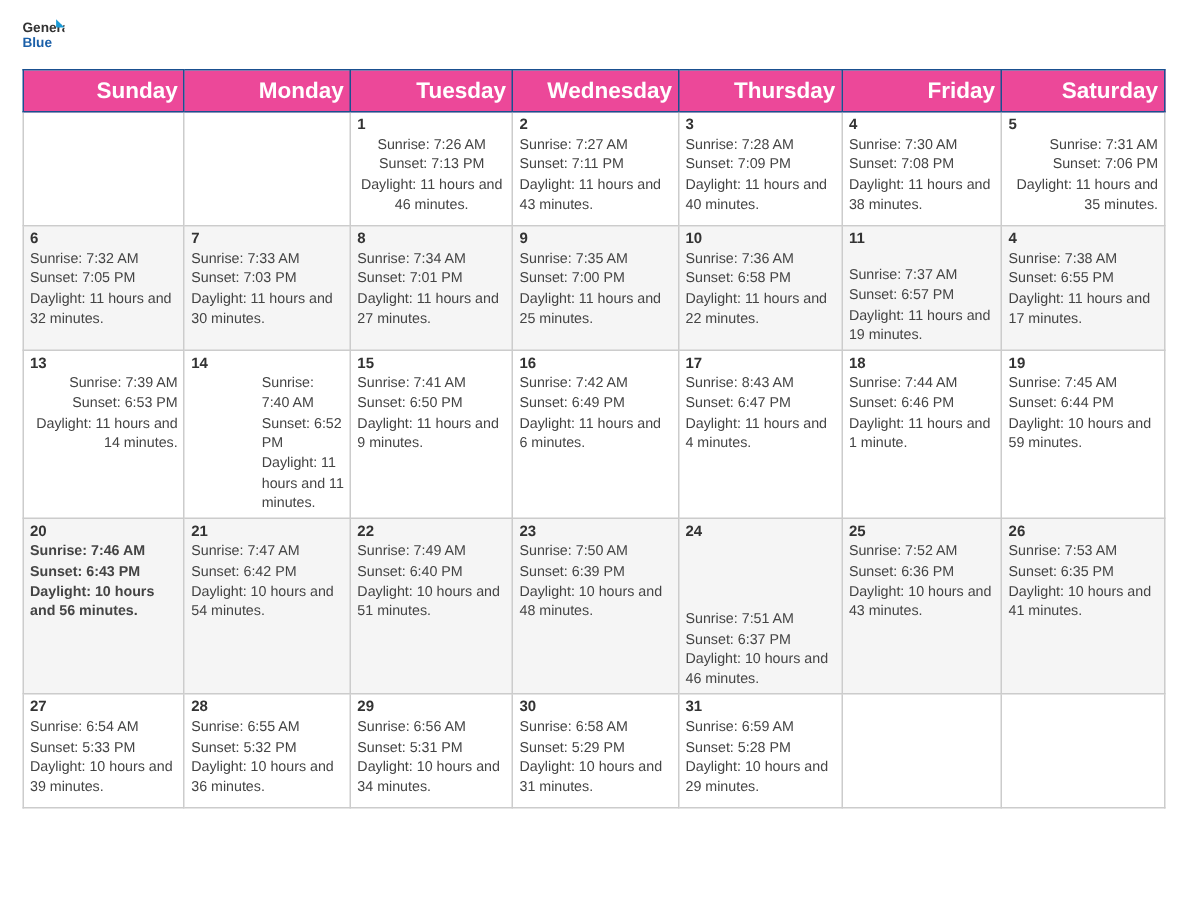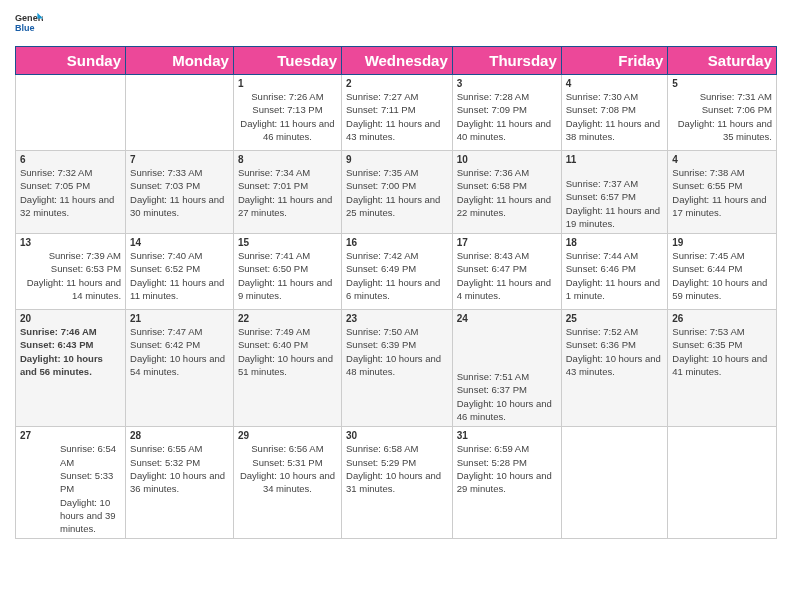--- a/index.html
+++ b/index.html
@@ -200,21 +200,21 @@
         </tr>
         <tr>
           <td>
             <span class="day-num">13</span>
             <div class="day-info" style="white-space: pre-line; text-align: right;">Sunrise: 7:39 AM
 Sunset: 6:53 PM
 Daylight: 11 hours and 14 minutes.</div>
           </td>
           <td>
             <span class="day-num">14</span>
-            <div class="day-info" style="white-space: pre-line;">Sunrise: 7:40 AM
+            <div class="day-info" style="white-space: pre-line; margin-left: 47px;">Sunrise: 7:40 AM
 Sunset: 6:52 PM
 Daylight: 11 hours and 11 minutes.</div>
           </td>
           <td>
             <span class="day-num">15</span>
             <div class="day-info" style="white-space: pre-line;">Sunrise: 7:41 AM
 Sunset: 6:50 PM
 Daylight: 11 hours and 9 minutes.</div>
           </td>
           <td>
@@ -282,33 +282,33 @@
           <td>
             <span class="day-num">26</span>
             <div class="day-info" style="white-space: pre-line;">Sunrise: 7:53 AM
 Sunset: 6:35 PM
 Daylight: 10 hours and 41 minutes.</div>
           </td>
         </tr>
         <tr>
           <td>
             <span class="day-num">27</span>
-            <div class="day-info" style="white-space: pre-line; margin-left: 40px;">Sunrise: 6:54 AM
+            <div class="day-info" style="white-space: pre-line;">Sunrise: 6:54 AM
 Sunset: 5:33 PM
 Daylight: 10 hours and 39 minutes.</div>
           </td>
           <td>
             <span class="day-num">28</span>
             <div class="day-info" style="white-space: pre-line;">Sunrise: 6:55 AM
 Sunset: 5:32 PM
 Daylight: 10 hours and 36 minutes.</div>
           </td>
           <td>
             <span class="day-num">29</span>
-            <div class="day-info" style="white-space: pre-line; text-align: center;">Sunrise: 6:56 AM
+            <div class="day-info" style="white-space: pre-line;">Sunrise: 6:56 AM
 Sunset: 5:31 PM
 Daylight: 10 hours and 34 minutes.</div>
           </td>
           <td>
             <span class="day-num">30</span>
             <div class="day-info" style="white-space: pre-line;">Sunrise: 6:58 AM
 Sunset: 5:29 PM
 Daylight: 10 hours and 31 minutes.</div>
           </td>
           <td>

